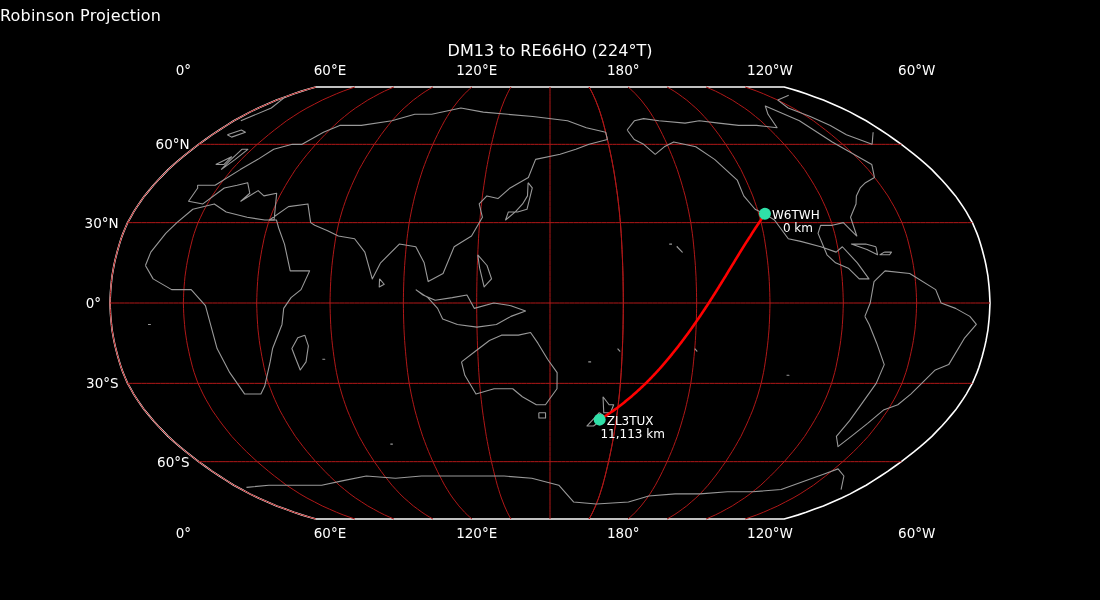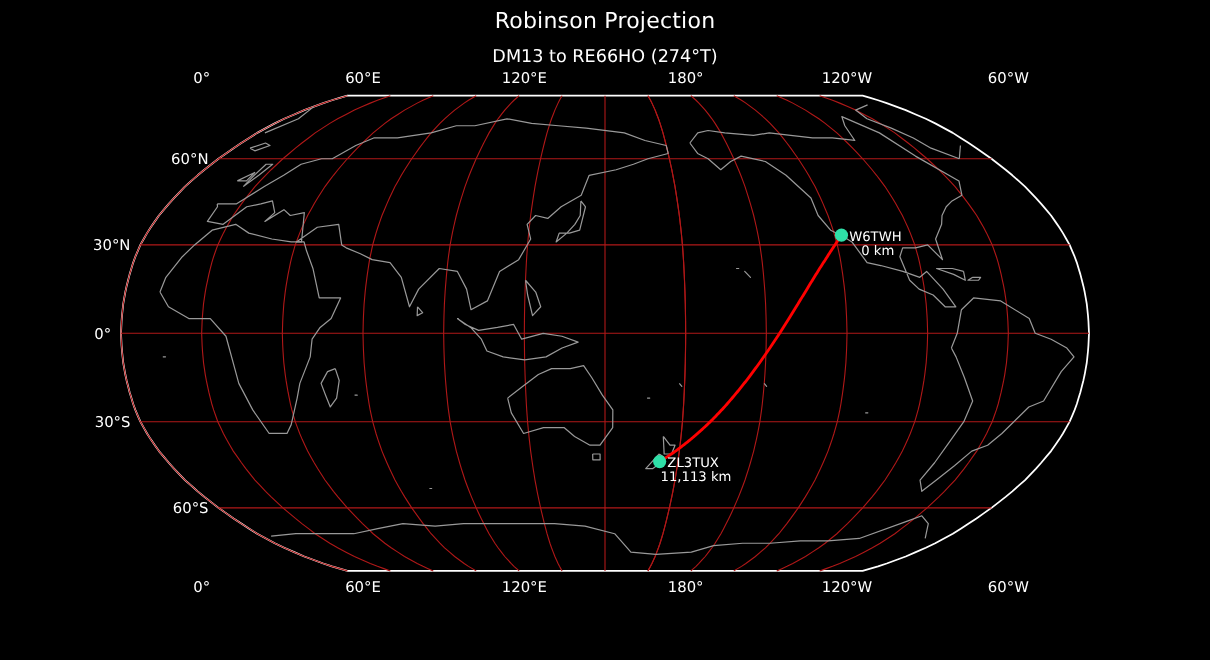--- a/index.html
+++ b/index.html
@@ -4,40 +4,40 @@
 <style>
   html,body{margin:0;padding:0;background:#000;}
   body{
     width:1100px;height:600px;overflow:hidden;
     font-family:"DejaVu Sans","Liberation Sans",sans-serif;
     color:#ffffff;
     position:relative;
   }
   #map-figure{position:absolute;inset:0;width:1100px;height:600px;}
   .fig-title{
-    position:absolute;left:0;top:6px;width:1100px;text-align:center;
-    font-size:20px;letter-spacing:.2px;color:#ffffff;
+    position:absolute;left:0;top:6px;width:1100px;text-align:left;
+    font-size:16px;letter-spacing:.2px;color:#ffffff;
   }
   .fig-subtitle{
     position:absolute;left:0;top:41px;width:1100px;text-align:center;
     font-size:16px;color:#ffffff;
   }
   svg{display:block;position:absolute;left:0;top:0;}
   text{font-family:"DejaVu Sans","Liberation Sans",sans-serif;fill:#ffffff;}
   .tick-label{font-size:13.5px;text-anchor:middle;}
   .lat-label{font-size:13.5px;text-anchor:end;}
   .marker-label{font-size:12px;text-anchor:start;}
   .dist-label{font-size:12px;text-anchor:middle;}
 </style>
 </head>
 <body>
 
 <div id="map-figure">
   <div class="fig-title">Robinson Projection</div>
-  <div class="fig-subtitle">DM13 to RE66HO (274°T)</div>
+  <div class="fig-subtitle">DM13 to RE66HO (224°T)</div>
   <svg id="map-svg" width="1100" height="600">
       <path d="M784.17 87.00L791.21 89.06L798.25 91.13L806.09 93.75L814.73 96.92L823.37 100.09L832.50 104.05L841.64 108.00L850.20 112.15L858.19 116.48L866.18 120.80L873.42 125.40L880.65 130.00L887.69 134.70L894.54 139.51L901.38 144.33L907.79 149.31L914.19 154.30L920.29 159.35L926.08 164.47L931.87 169.60L936.85 174.83L941.84 180.05L946.56 185.31L951.03 190.61L955.50 195.91L959.22 201.25L962.93 206.59L966.31 211.93L969.35 217.29L972.40 222.65L974.69 228.00L976.97 233.36L978.93 238.72L980.55 244.08L982.17 249.43L983.54 254.79L984.91 260.15L986.07 265.50L987.02 270.86L987.97 276.22L988.54 281.57L989.10 286.93L989.50 292.29L989.75 297.64L990.00 303.00L989.75 308.36L989.50 313.71L989.10 319.07L988.54 324.43L987.97 329.78L987.02 335.14L986.07 340.50L984.91 345.85L983.54 351.21L982.17 356.57L980.55 361.92L978.93 367.28L976.97 372.64L974.69 378.00L972.40 383.35L969.35 388.71L966.31 394.07L962.93 399.41L959.22 404.75L955.50 410.09L951.03 415.39L946.56 420.69L941.84 425.95L936.85 431.17L931.87 436.40L926.08 441.53L920.29 446.65L914.19 451.70L907.79 456.69L901.38 461.67L894.54 466.49L887.69 471.30L880.65 476.00L873.42 480.60L866.18 485.20L858.19 489.52L850.20 493.85L841.64 498.00L832.50 501.95L823.37 505.91L814.73 509.08L806.09 512.25L798.25 514.87L791.21 516.94L784.17 519.00L315.83 519.00L308.79 516.94L301.75 514.87L293.91 512.25L285.27 509.08L276.63 505.91L267.50 501.95L258.36 498.00L249.80 493.85L241.81 489.52L233.82 485.20L226.58 480.60L219.35 476.00L212.31 471.30L205.46 466.49L198.62 461.67L192.21 456.69L185.81 451.70L179.71 446.65L173.92 441.53L168.13 436.40L163.15 431.17L158.16 425.95L153.44 420.69L148.97 415.39L144.50 410.09L140.78 404.75L137.07 399.41L133.69 394.07L130.65 388.71L127.60 383.35L125.31 378.00L123.03 372.64L121.07 367.28L119.45 361.92L117.83 356.57L116.46 351.21L115.09 345.85L113.93 340.50L112.98 335.14L112.03 329.78L111.46 324.43L110.90 319.07L110.50 313.71L110.25 308.36L110.00 303.00L110.25 297.64L110.50 292.29L110.90 286.93L111.46 281.57L112.03 276.22L112.98 270.86L113.93 265.50L115.09 260.15L116.46 254.79L117.83 249.43L119.45 244.08L121.07 238.72L123.03 233.36L125.31 228.00L127.60 222.65L130.65 217.29L133.69 211.93L137.07 206.59L140.78 201.25L144.50 195.91L148.97 190.61L153.44 185.31L158.16 180.05L163.15 174.83L168.13 169.60L173.92 164.47L179.71 159.35L185.81 154.30L192.21 149.31L198.62 144.33L205.46 139.51L212.31 134.70L219.35 130.00L226.58 125.40L233.82 120.80L241.81 116.48L249.80 112.15L258.36 108.00L267.50 104.05L276.63 100.09L285.27 96.92L293.91 93.75L301.75 91.13L308.79 89.06L315.83 87.00Z" fill="none" stroke="#ffffff" stroke-width="1.6" stroke-linejoin="round"></path>
       <g>
         <path d="M198.62 461.67L202.52 461.67L206.42 461.67L210.33 461.67L214.23 461.67L218.14 461.67L222.04 461.67L225.95 461.67L229.85 461.67L233.75 461.67L237.66 461.67L241.56 461.67L245.47 461.67L249.37 461.67L253.28 461.67L257.18 461.67L261.08 461.67L264.99 461.67L268.89 461.67L272.80 461.67L276.70 461.67L280.61 461.67L284.51 461.67L288.41 461.67L292.32 461.67L296.22 461.67L300.13 461.67L304.03 461.67L307.94 461.67L311.84 461.67L315.74 461.67L319.65 461.67L323.55 461.67L327.46 461.67L331.36 461.67L335.27 461.67L339.17 461.67L343.07 461.67L346.98 461.67L350.88 461.67L354.79 461.67L358.69 461.67L362.60 461.67L366.50 461.67L370.40 461.67L374.31 461.67L378.21 461.67L382.12 461.67L386.02 461.67L389.93 461.67L393.83 461.67L397.73 461.67L401.64 461.67L405.54 461.67L409.45 461.67L413.35 461.67L417.25 461.67L421.16 461.67L425.06 461.67L428.97 461.67L432.87 461.67L436.78 461.67L440.68 461.67L444.58 461.67L448.49 461.67L452.39 461.67L456.30 461.67L460.20 461.67L464.11 461.67L468.01 461.67L471.91 461.67L475.82 461.67L479.72 461.67L483.63 461.67L487.53 461.67L491.44 461.67L495.34 461.67L499.24 461.67L503.15 461.67L507.05 461.67L510.96 461.67L514.86 461.67L518.77 461.67L522.67 461.67L526.57 461.67L530.48 461.67L534.38 461.67L538.29 461.67L542.19 461.67L546.10 461.67L550.00 461.67L553.90 461.67L557.81 461.67L561.71 461.67L565.62 461.67L569.52 461.67L573.43 461.67L577.33 461.67L581.23 461.67L585.14 461.67L589.04 461.67L592.95 461.67L596.85 461.67L600.76 461.67L604.66 461.67L608.56 461.67L612.47 461.67L616.37 461.67L620.28 461.67L624.18 461.67L628.09 461.67L631.99 461.67L635.89 461.67L639.80 461.67L643.70 461.67L647.61 461.67L651.51 461.67L655.42 461.67L659.32 461.67L663.22 461.67L667.13 461.67L671.03 461.67L674.94 461.67L678.84 461.67L682.75 461.67L686.65 461.67L690.55 461.67L694.46 461.67L698.36 461.67L702.27 461.67L706.17 461.67L710.07 461.67L713.98 461.67L717.88 461.67L721.79 461.67L725.69 461.67L729.60 461.67L733.50 461.67L737.40 461.67L741.31 461.67L745.21 461.67L749.12 461.67L753.02 461.67L756.93 461.67L760.83 461.67L764.73 461.67L768.64 461.67L772.54 461.67L776.45 461.67L780.35 461.67L784.26 461.67L788.16 461.67L792.06 461.67L795.97 461.67L799.87 461.67L803.78 461.67L807.68 461.67L811.59 461.67L815.49 461.67L819.39 461.67L823.30 461.67L827.20 461.67L831.11 461.67L835.01 461.67L838.92 461.67L842.82 461.67L846.72 461.67L850.63 461.67L854.53 461.67L858.44 461.67L862.34 461.67L866.25 461.67L870.15 461.67L874.05 461.67L877.96 461.67L881.86 461.67L885.77 461.67L889.67 461.67L893.58 461.67L897.48 461.67L901.38 461.67" fill="none" stroke="#b01818" stroke-width="1"></path>
         <path d="M127.60 383.35L132.29 383.35L136.99 383.35L141.68 383.35L146.37 383.35L151.07 383.35L155.76 383.35L160.45 383.35L165.15 383.35L169.84 383.35L174.53 383.35L179.23 383.35L183.92 383.35L188.61 383.35L193.31 383.35L198.00 383.35L202.69 383.35L207.39 383.35L212.08 383.35L216.77 383.35L221.47 383.35L226.16 383.35L230.85 383.35L235.55 383.35L240.24 383.35L244.93 383.35L249.63 383.35L254.32 383.35L259.01 383.35L263.71 383.35L268.40 383.35L273.09 383.35L277.79 383.35L282.48 383.35L287.17 383.35L291.87 383.35L296.56 383.35L301.25 383.35L305.95 383.35L310.64 383.35L315.33 383.35L320.03 383.35L324.72 383.35L329.41 383.35L334.11 383.35L338.80 383.35L343.49 383.35L348.19 383.35L352.88 383.35L357.57 383.35L362.27 383.35L366.96 383.35L371.65 383.35L376.35 383.35L381.04 383.35L385.73 383.35L390.43 383.35L395.12 383.35L399.81 383.35L404.51 383.35L409.20 383.35L413.89 383.35L418.59 383.35L423.28 383.35L427.97 383.35L432.67 383.35L437.36 383.35L442.05 383.35L446.75 383.35L451.44 383.35L456.13 383.35L460.83 383.35L465.52 383.35L470.21 383.35L474.91 383.35L479.60 383.35L484.29 383.35L488.99 383.35L493.68 383.35L498.37 383.35L503.07 383.35L507.76 383.35L512.45 383.35L517.15 383.35L521.84 383.35L526.53 383.35L531.23 383.35L535.92 383.35L540.61 383.35L545.31 383.35L550.00 383.35L554.69 383.35L559.39 383.35L564.08 383.35L568.77 383.35L573.47 383.35L578.16 383.35L582.85 383.35L587.55 383.35L592.24 383.35L596.93 383.35L601.63 383.35L606.32 383.35L611.01 383.35L615.71 383.35L620.40 383.35L625.09 383.35L629.79 383.35L634.48 383.35L639.17 383.35L643.87 383.35L648.56 383.35L653.25 383.35L657.95 383.35L662.64 383.35L667.33 383.35L672.03 383.35L676.72 383.35L681.41 383.35L686.11 383.35L690.80 383.35L695.49 383.35L700.19 383.35L704.88 383.35L709.57 383.35L714.27 383.35L718.96 383.35L723.65 383.35L728.35 383.35L733.04 383.35L737.73 383.35L742.43 383.35L747.12 383.35L751.81 383.35L756.51 383.35L761.20 383.35L765.89 383.35L770.59 383.35L775.28 383.35L779.97 383.35L784.67 383.35L789.36 383.35L794.05 383.35L798.75 383.35L803.44 383.35L808.13 383.35L812.83 383.35L817.52 383.35L822.21 383.35L826.91 383.35L831.60 383.35L836.29 383.35L840.99 383.35L845.68 383.35L850.37 383.35L855.07 383.35L859.76 383.35L864.45 383.35L869.15 383.35L873.84 383.35L878.53 383.35L883.23 383.35L887.92 383.35L892.61 383.35L897.31 383.35L902.00 383.35L906.69 383.35L911.39 383.35L916.08 383.35L920.77 383.35L925.47 383.35L930.16 383.35L934.85 383.35L939.55 383.35L944.24 383.35L948.93 383.35L953.63 383.35L958.32 383.35L963.01 383.35L967.71 383.35L972.40 383.35" fill="none" stroke="#b01818" stroke-width="1"></path>
         <path d="M110.00 303.00L114.89 303.00L119.78 303.00L124.67 303.00L129.56 303.00L134.44 303.00L139.33 303.00L144.22 303.00L149.11 303.00L154.00 303.00L158.89 303.00L163.78 303.00L168.67 303.00L173.56 303.00L178.44 303.00L183.33 303.00L188.22 303.00L193.11 303.00L198.00 303.00L202.89 303.00L207.78 303.00L212.67 303.00L217.56 303.00L222.44 303.00L227.33 303.00L232.22 303.00L237.11 303.00L242.00 303.00L246.89 303.00L251.78 303.00L256.67 303.00L261.56 303.00L266.44 303.00L271.33 303.00L276.22 303.00L281.11 303.00L286.00 303.00L290.89 303.00L295.78 303.00L300.67 303.00L305.56 303.00L310.44 303.00L315.33 303.00L320.22 303.00L325.11 303.00L330.00 303.00L334.89 303.00L339.78 303.00L344.67 303.00L349.56 303.00L354.44 303.00L359.33 303.00L364.22 303.00L369.11 303.00L374.00 303.00L378.89 303.00L383.78 303.00L388.67 303.00L393.56 303.00L398.44 303.00L403.33 303.00L408.22 303.00L413.11 303.00L418.00 303.00L422.89 303.00L427.78 303.00L432.67 303.00L437.56 303.00L442.44 303.00L447.33 303.00L452.22 303.00L457.11 303.00L462.00 303.00L466.89 303.00L471.78 303.00L476.67 303.00L481.56 303.00L486.44 303.00L491.33 303.00L496.22 303.00L501.11 303.00L506.00 303.00L510.89 303.00L515.78 303.00L520.67 303.00L525.56 303.00L530.44 303.00L535.33 303.00L540.22 303.00L545.11 303.00L550.00 303.00L554.89 303.00L559.78 303.00L564.67 303.00L569.56 303.00L574.44 303.00L579.33 303.00L584.22 303.00L589.11 303.00L594.00 303.00L598.89 303.00L603.78 303.00L608.67 303.00L613.56 303.00L618.44 303.00L623.33 303.00L628.22 303.00L633.11 303.00L638.00 303.00L642.89 303.00L647.78 303.00L652.67 303.00L657.56 303.00L662.44 303.00L667.33 303.00L672.22 303.00L677.11 303.00L682.00 303.00L686.89 303.00L691.78 303.00L696.67 303.00L701.56 303.00L706.44 303.00L711.33 303.00L716.22 303.00L721.11 303.00L726.00 303.00L730.89 303.00L735.78 303.00L740.67 303.00L745.56 303.00L750.44 303.00L755.33 303.00L760.22 303.00L765.11 303.00L770.00 303.00L774.89 303.00L779.78 303.00L784.67 303.00L789.56 303.00L794.44 303.00L799.33 303.00L804.22 303.00L809.11 303.00L814.00 303.00L818.89 303.00L823.78 303.00L828.67 303.00L833.56 303.00L838.44 303.00L843.33 303.00L848.22 303.00L853.11 303.00L858.00 303.00L862.89 303.00L867.78 303.00L872.67 303.00L877.56 303.00L882.44 303.00L887.33 303.00L892.22 303.00L897.11 303.00L902.00 303.00L906.89 303.00L911.78 303.00L916.67 303.00L921.56 303.00L926.44 303.00L931.33 303.00L936.22 303.00L941.11 303.00L946.00 303.00L950.89 303.00L955.78 303.00L960.67 303.00L965.56 303.00L970.44 303.00L975.33 303.00L980.22 303.00L985.11 303.00L990.00 303.00" fill="none" stroke="#b01818" stroke-width="1"></path>
         <path d="M127.60 222.65L132.29 222.65L136.99 222.65L141.68 222.65L146.37 222.65L151.07 222.65L155.76 222.65L160.45 222.65L165.15 222.65L169.84 222.65L174.53 222.65L179.23 222.65L183.92 222.65L188.61 222.65L193.31 222.65L198.00 222.65L202.69 222.65L207.39 222.65L212.08 222.65L216.77 222.65L221.47 222.65L226.16 222.65L230.85 222.65L235.55 222.65L240.24 222.65L244.93 222.65L249.63 222.65L254.32 222.65L259.01 222.65L263.71 222.65L268.40 222.65L273.09 222.65L277.79 222.65L282.48 222.65L287.17 222.65L291.87 222.65L296.56 222.65L301.25 222.65L305.95 222.65L310.64 222.65L315.33 222.65L320.03 222.65L324.72 222.65L329.41 222.65L334.11 222.65L338.80 222.65L343.49 222.65L348.19 222.65L352.88 222.65L357.57 222.65L362.27 222.65L366.96 222.65L371.65 222.65L376.35 222.65L381.04 222.65L385.73 222.65L390.43 222.65L395.12 222.65L399.81 222.65L404.51 222.65L409.20 222.65L413.89 222.65L418.59 222.65L423.28 222.65L427.97 222.65L432.67 222.65L437.36 222.65L442.05 222.65L446.75 222.65L451.44 222.65L456.13 222.65L460.83 222.65L465.52 222.65L470.21 222.65L474.91 222.65L479.60 222.65L484.29 222.65L488.99 222.65L493.68 222.65L498.37 222.65L503.07 222.65L507.76 222.65L512.45 222.65L517.15 222.65L521.84 222.65L526.53 222.65L531.23 222.65L535.92 222.65L540.61 222.65L545.31 222.65L550.00 222.65L554.69 222.65L559.39 222.65L564.08 222.65L568.77 222.65L573.47 222.65L578.16 222.65L582.85 222.65L587.55 222.65L592.24 222.65L596.93 222.65L601.63 222.65L606.32 222.65L611.01 222.65L615.71 222.65L620.40 222.65L625.09 222.65L629.79 222.65L634.48 222.65L639.17 222.65L643.87 222.65L648.56 222.65L653.25 222.65L657.95 222.65L662.64 222.65L667.33 222.65L672.03 222.65L676.72 222.65L681.41 222.65L686.11 222.65L690.80 222.65L695.49 222.65L700.19 222.65L704.88 222.65L709.57 222.65L714.27 222.65L718.96 222.65L723.65 222.65L728.35 222.65L733.04 222.65L737.73 222.65L742.43 222.65L747.12 222.65L751.81 222.65L756.51 222.65L761.20 222.65L765.89 222.65L770.59 222.65L775.28 222.65L779.97 222.65L784.67 222.65L789.36 222.65L794.05 222.65L798.75 222.65L803.44 222.65L808.13 222.65L812.83 222.65L817.52 222.65L822.21 222.65L826.91 222.65L831.60 222.65L836.29 222.65L840.99 222.65L845.68 222.65L850.37 222.65L855.07 222.65L859.76 222.65L864.45 222.65L869.15 222.65L873.84 222.65L878.53 222.65L883.23 222.65L887.92 222.65L892.61 222.65L897.31 222.65L902.00 222.65L906.69 222.65L911.39 222.65L916.08 222.65L920.77 222.65L925.47 222.65L930.16 222.65L934.85 222.65L939.55 222.65L944.24 222.65L948.93 222.65L953.63 222.65L958.32 222.65L963.01 222.65L967.71 222.65L972.40 222.65" fill="none" stroke="#b01818" stroke-width="1"></path>
         <path d="M198.62 144.33L202.52 144.33L206.42 144.33L210.33 144.33L214.23 144.33L218.14 144.33L222.04 144.33L225.95 144.33L229.85 144.33L233.75 144.33L237.66 144.33L241.56 144.33L245.47 144.33L249.37 144.33L253.28 144.33L257.18 144.33L261.08 144.33L264.99 144.33L268.89 144.33L272.80 144.33L276.70 144.33L280.61 144.33L284.51 144.33L288.41 144.33L292.32 144.33L296.22 144.33L300.13 144.33L304.03 144.33L307.94 144.33L311.84 144.33L315.74 144.33L319.65 144.33L323.55 144.33L327.46 144.33L331.36 144.33L335.27 144.33L339.17 144.33L343.07 144.33L346.98 144.33L350.88 144.33L354.79 144.33L358.69 144.33L362.60 144.33L366.50 144.33L370.40 144.33L374.31 144.33L378.21 144.33L382.12 144.33L386.02 144.33L389.93 144.33L393.83 144.33L397.73 144.33L401.64 144.33L405.54 144.33L409.45 144.33L413.35 144.33L417.25 144.33L421.16 144.33L425.06 144.33L428.97 144.33L432.87 144.33L436.78 144.33L440.68 144.33L444.58 144.33L448.49 144.33L452.39 144.33L456.30 144.33L460.20 144.33L464.11 144.33L468.01 144.33L471.91 144.33L475.82 144.33L479.72 144.33L483.63 144.33L487.53 144.33L491.44 144.33L495.34 144.33L499.24 144.33L503.15 144.33L507.05 144.33L510.96 144.33L514.86 144.33L518.77 144.33L522.67 144.33L526.57 144.33L530.48 144.33L534.38 144.33L538.29 144.33L542.19 144.33L546.10 144.33L550.00 144.33L553.90 144.33L557.81 144.33L561.71 144.33L565.62 144.33L569.52 144.33L573.43 144.33L577.33 144.33L581.23 144.33L585.14 144.33L589.04 144.33L592.95 144.33L596.85 144.33L600.76 144.33L604.66 144.33L608.56 144.33L612.47 144.33L616.37 144.33L620.28 144.33L624.18 144.33L628.09 144.33L631.99 144.33L635.89 144.33L639.80 144.33L643.70 144.33L647.61 144.33L651.51 144.33L655.42 144.33L659.32 144.33L663.22 144.33L667.13 144.33L671.03 144.33L674.94 144.33L678.84 144.33L682.75 144.33L686.65 144.33L690.55 144.33L694.46 144.33L698.36 144.33L702.27 144.33L706.17 144.33L710.07 144.33L713.98 144.33L717.88 144.33L721.79 144.33L725.69 144.33L729.60 144.33L733.50 144.33L737.40 144.33L741.31 144.33L745.21 144.33L749.12 144.33L753.02 144.33L756.93 144.33L760.83 144.33L764.73 144.33L768.64 144.33L772.54 144.33L776.45 144.33L780.35 144.33L784.26 144.33L788.16 144.33L792.06 144.33L795.97 144.33L799.87 144.33L803.78 144.33L807.68 144.33L811.59 144.33L815.49 144.33L819.39 144.33L823.30 144.33L827.20 144.33L831.11 144.33L835.01 144.33L838.92 144.33L842.82 144.33L846.72 144.33L850.63 144.33L854.53 144.33L858.44 144.33L862.34 144.33L866.25 144.33L870.15 144.33L874.05 144.33L877.96 144.33L881.86 144.33L885.77 144.33L889.67 144.33L893.58 144.33L897.48 144.33L901.38 144.33" fill="none" stroke="#b01818" stroke-width="1"></path>
         <path d="M589.03 519.00L590.20 516.94L591.37 514.87L592.68 512.25L594.12 509.08L595.56 505.91L597.08 501.95L598.61 498.00L600.03 493.85L601.37 489.52L602.70 485.20L603.90 480.60L605.11 476.00L606.28 471.30L607.42 466.49L608.56 461.67L609.63 456.69L610.70 451.70L611.72 446.65L612.68 441.53L613.65 436.40L614.48 431.17L615.31 425.95L616.09 420.69L616.84 415.39L617.58 410.09L618.20 404.75L618.82 399.41L619.39 394.07L619.89 388.71L620.40 383.35L620.78 378.00L621.16 372.64L621.49 367.28L621.76 361.92L622.03 356.57L622.26 351.21L622.49 345.85L622.68 340.50L622.84 335.14L623.00 329.78L623.09 324.43L623.18 319.07L623.25 313.71L623.29 308.36L623.33 303.00L623.29 297.64L623.25 292.29L623.18 286.93L623.09 281.57L623.00 276.22L622.84 270.86L622.68 265.50L622.49 260.15L622.26 254.79L622.03 249.43L621.76 244.08L621.49 238.72L621.16 233.36L620.78 228.00L620.40 222.65L619.89 217.29L619.39 211.93L618.82 206.59L618.20 201.25L617.58 195.91L616.84 190.61L616.09 185.31L615.31 180.05L614.48 174.83L613.65 169.60L612.68 164.47L611.72 159.35L610.70 154.30L609.63 149.31L608.56 144.33L607.42 139.51L606.28 134.70L605.11 130.00L603.90 125.40L602.70 120.80L601.37 116.48L600.03 112.15L598.61 108.00L597.08 104.05L595.56 100.09L594.12 96.92L592.68 93.75L591.37 91.13L590.20 89.06L589.03 87.00" fill="none" stroke="#b01818" stroke-width="1"></path>
         <path d="M628.06 519.00L630.40 516.94L632.75 514.87L635.36 512.25L638.24 509.08L641.12 505.91L644.17 501.95L647.21 498.00L650.07 493.85L652.73 489.52L655.39 485.20L657.81 480.60L660.22 476.00L662.56 471.30L664.85 466.49L667.13 461.67L669.26 456.69L671.40 451.70L673.43 446.65L675.36 441.53L677.29 436.40L678.95 431.17L680.61 425.95L682.19 420.69L683.68 415.39L685.17 410.09L686.41 404.75L687.64 399.41L688.77 394.07L689.79 388.71L690.80 383.35L691.56 378.00L692.33 372.64L692.98 367.28L693.52 361.92L694.06 356.57L694.51 351.21L694.97 345.85L695.36 340.50L695.68 335.14L695.99 329.78L696.18 324.43L696.37 319.07L696.50 313.71L696.58 308.36L696.67 303.00L696.58 297.64L696.50 292.29L696.37 286.93L696.18 281.57L695.99 276.22L695.68 270.86L695.36 265.50L694.97 260.15L694.51 254.79L694.06 249.43L693.52 244.08L692.98 238.72L692.33 233.36L691.56 228.00L690.80 222.65L689.79 217.29L688.77 211.93L687.64 206.59L686.41 201.25L685.17 195.91L683.68 190.61L682.19 185.31L680.61 180.05L678.95 174.83L677.29 169.60L675.36 164.47L673.43 159.35L671.40 154.30L669.26 149.31L667.13 144.33L664.85 139.51L662.56 134.70L660.22 130.00L657.81 125.40L655.39 120.80L652.73 116.48L650.07 112.15L647.21 108.00L644.17 104.05L641.12 100.09L638.24 96.92L635.36 93.75L632.75 91.13L630.40 89.06L628.06 87.00" fill="none" stroke="#b01818" stroke-width="1"></path>

